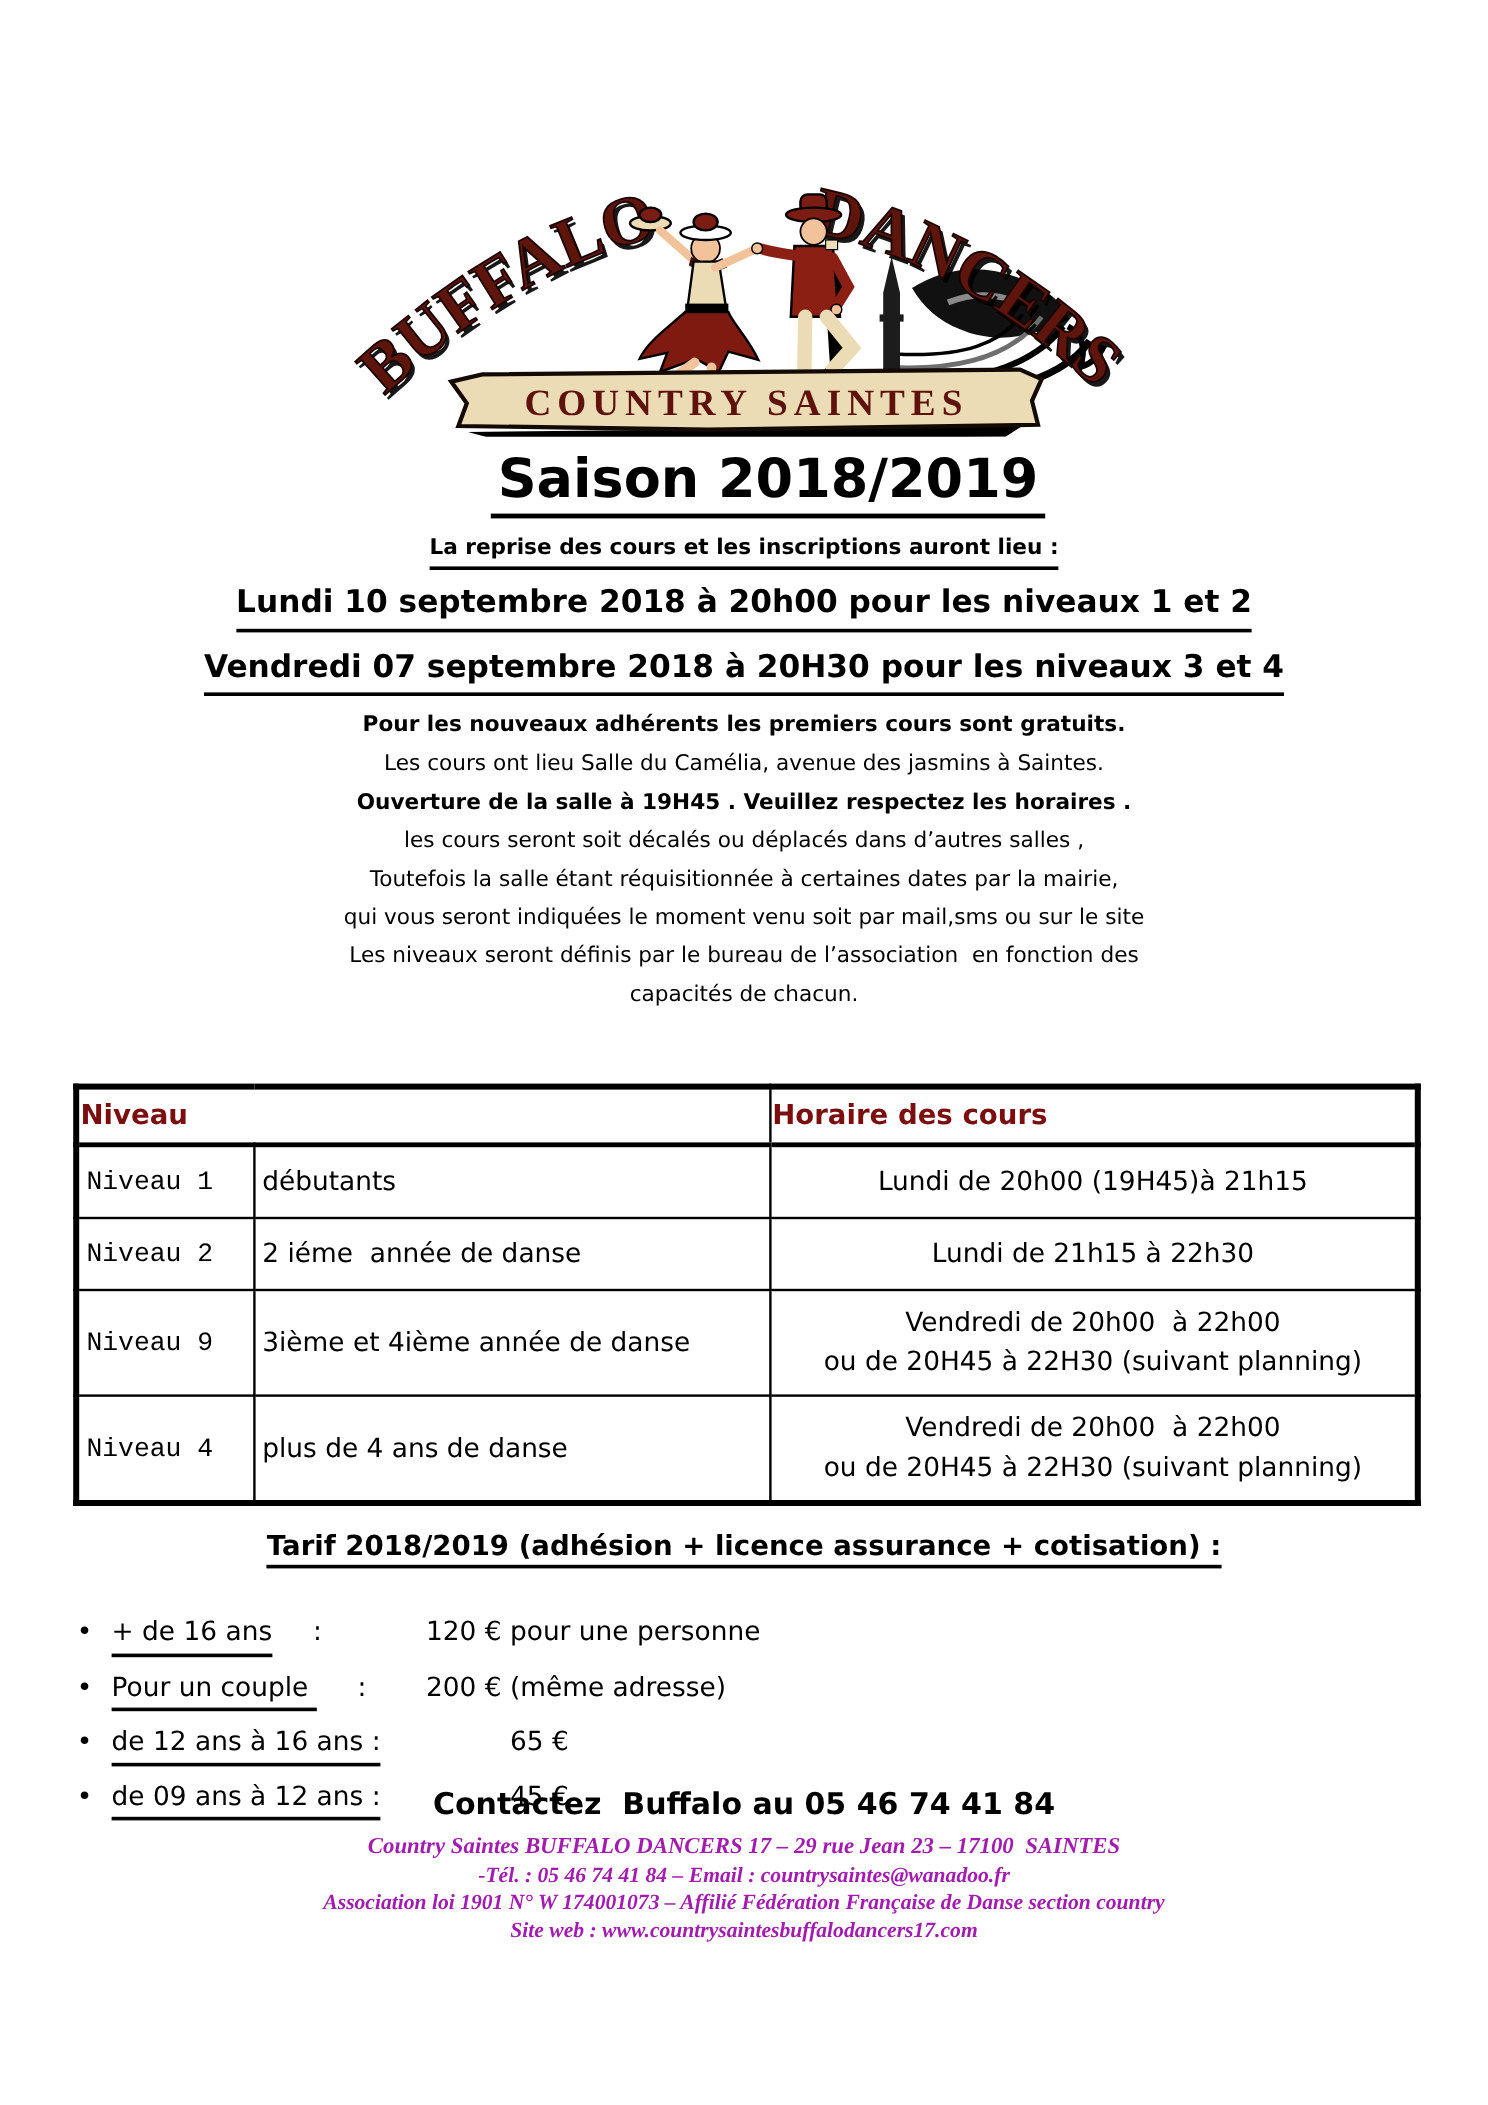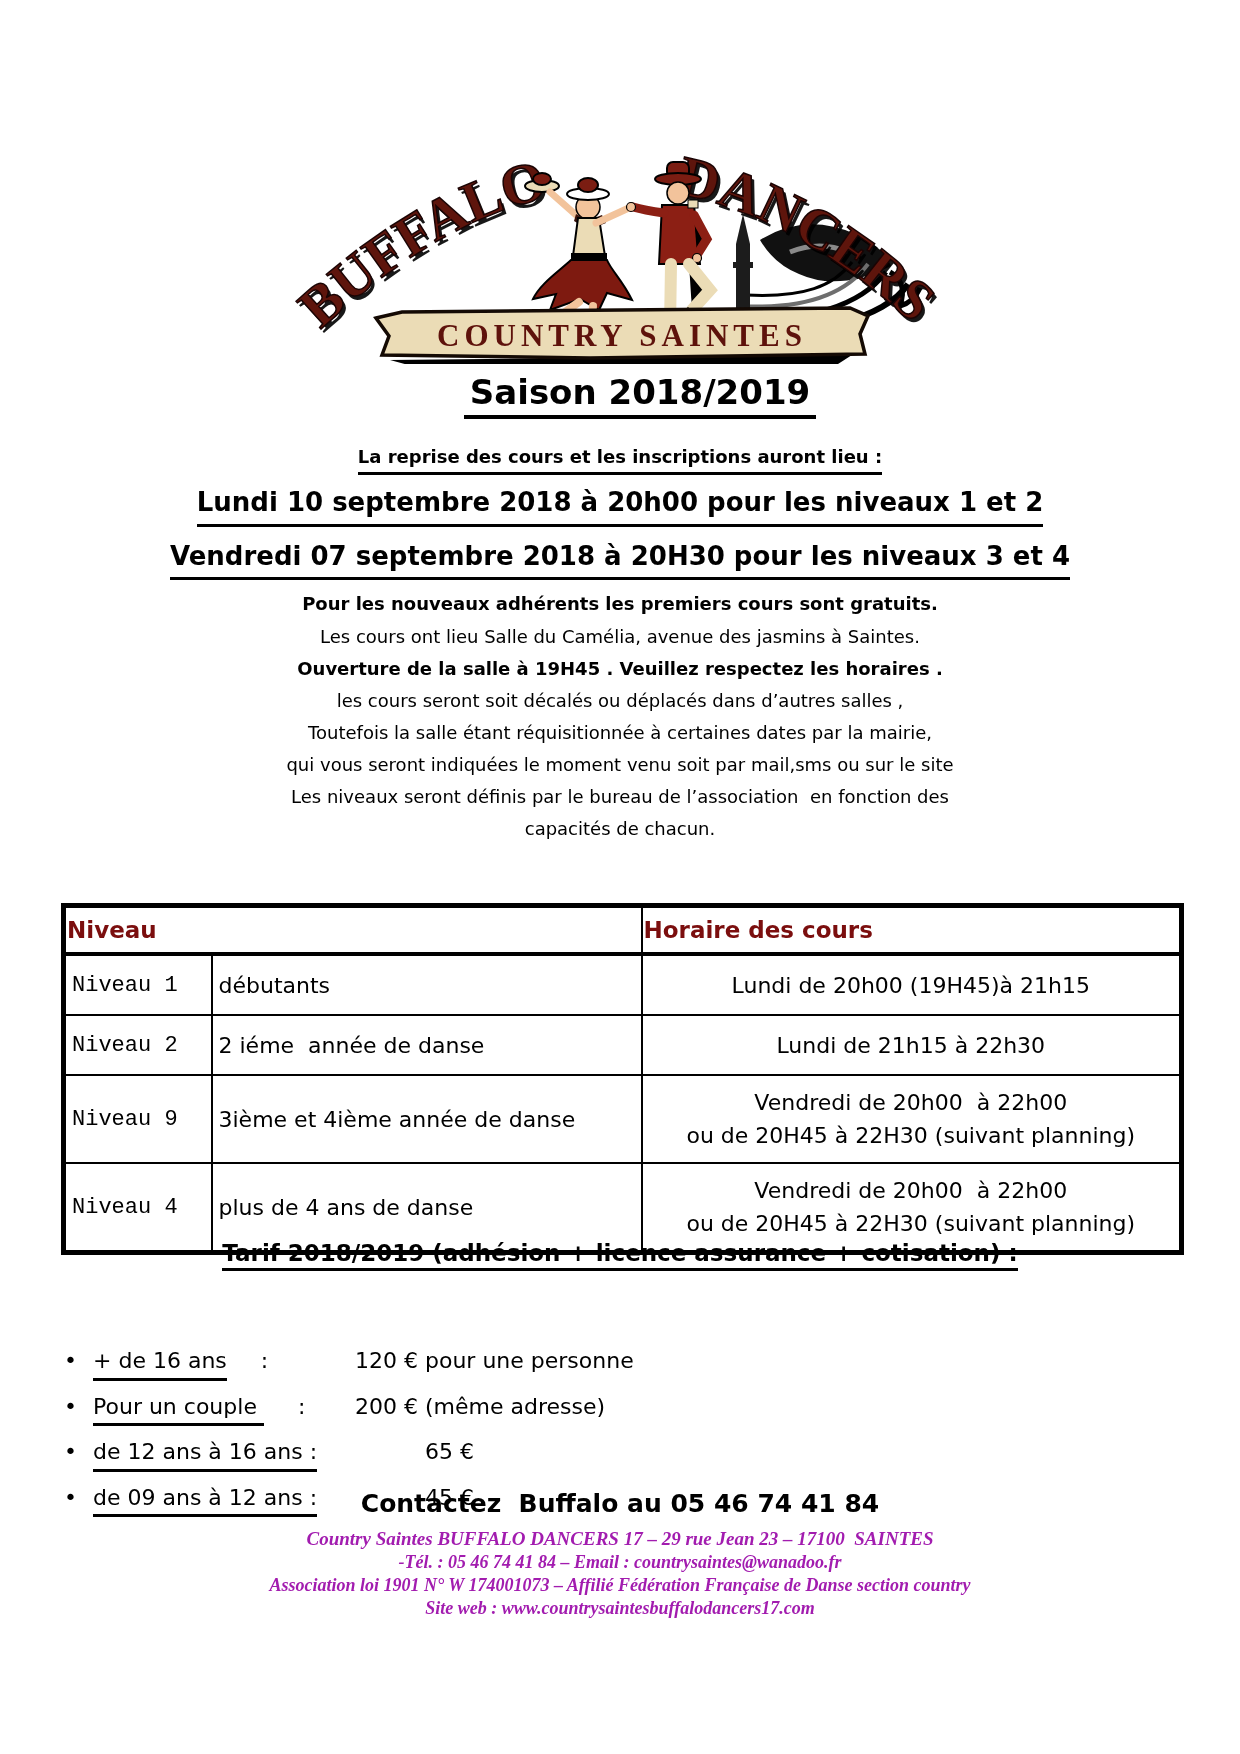--- a/index.html
+++ b/index.html
@@ -11,21 +11,21 @@
     color:#000;
     overflow:hidden;
   }
   .centered{left:0;right:0;text-align:center;}
   [data-bind]{white-space:pre-wrap;}
 
   
   .logo-wrap{position:absolute;top:122px;left:0;right:0;display:flex;justify-content:center;}
 
   
-  .saison{position:absolute;top:372px;font-size:34px;font-weight:bold;padding-left:40px;}
+  .saison{position:absolute;top:372px;font-size:45px;font-weight:bold;padding-left:40px;}
   .saison span{display:inline-block;border-bottom:4px solid #000;padding:0 6px 3px 6px;}
 
   
   .intro{position:absolute;top:444px;left:0;right:0;text-align:center;}
   .iline{margin:0 0 9px 0;font-size:18px;line-height:1.45;}
   .iline.big{font-size:26px;margin-bottom:11px;}
   .iline.bold{font-weight:bold;}
   .iline .ul{display:inline-block;border-bottom:3px solid #000;padding-bottom:2px;}
   .iline.tight{margin-bottom:6px;}
 
@@ -42,21 +42,21 @@
     padding:4px 6px;
   }
   td.c-level{padding-left:14px;font-family:Liberation Mono, monospace;}
   td.c-desc{padding-left:44px;}
   td.c-time{text-align:center;line-height:1.5;}
   tr.h54 td{height:50px;}
   tr.h82 td{height:78px;}
   tr.h86 td{height:82px;}
 
   
-  .tarif-head{position:absolute;top:1240px;font-size:23px;font-weight:bold;}
+  .tarif-head{position:absolute;top:1276px;font-size:23px;font-weight:bold;}
   .tarif-head span{display:inline-block;border-bottom:3px solid #000;padding-bottom:2px;}
   .tarif-list{position:absolute;top:1347px;left:40px;width:1000px;}
   .tarif-item{display:flex;align-items:baseline;font-size:22px;margin-bottom:12px;line-height:1.25;}
   .bullet{width:53px;padding-left:24px;box-sizing:border-box;font-size:22px;}
   .lblcell{width:262px;display:inline-flex;box-sizing:border-box;}
   .lbl{border-bottom:3px solid #000;padding-bottom:3px;}
   .colon{margin-left:34px;}
   .val{white-space:pre-wrap;}
   .val.indent{margin-left:70px;}
 

